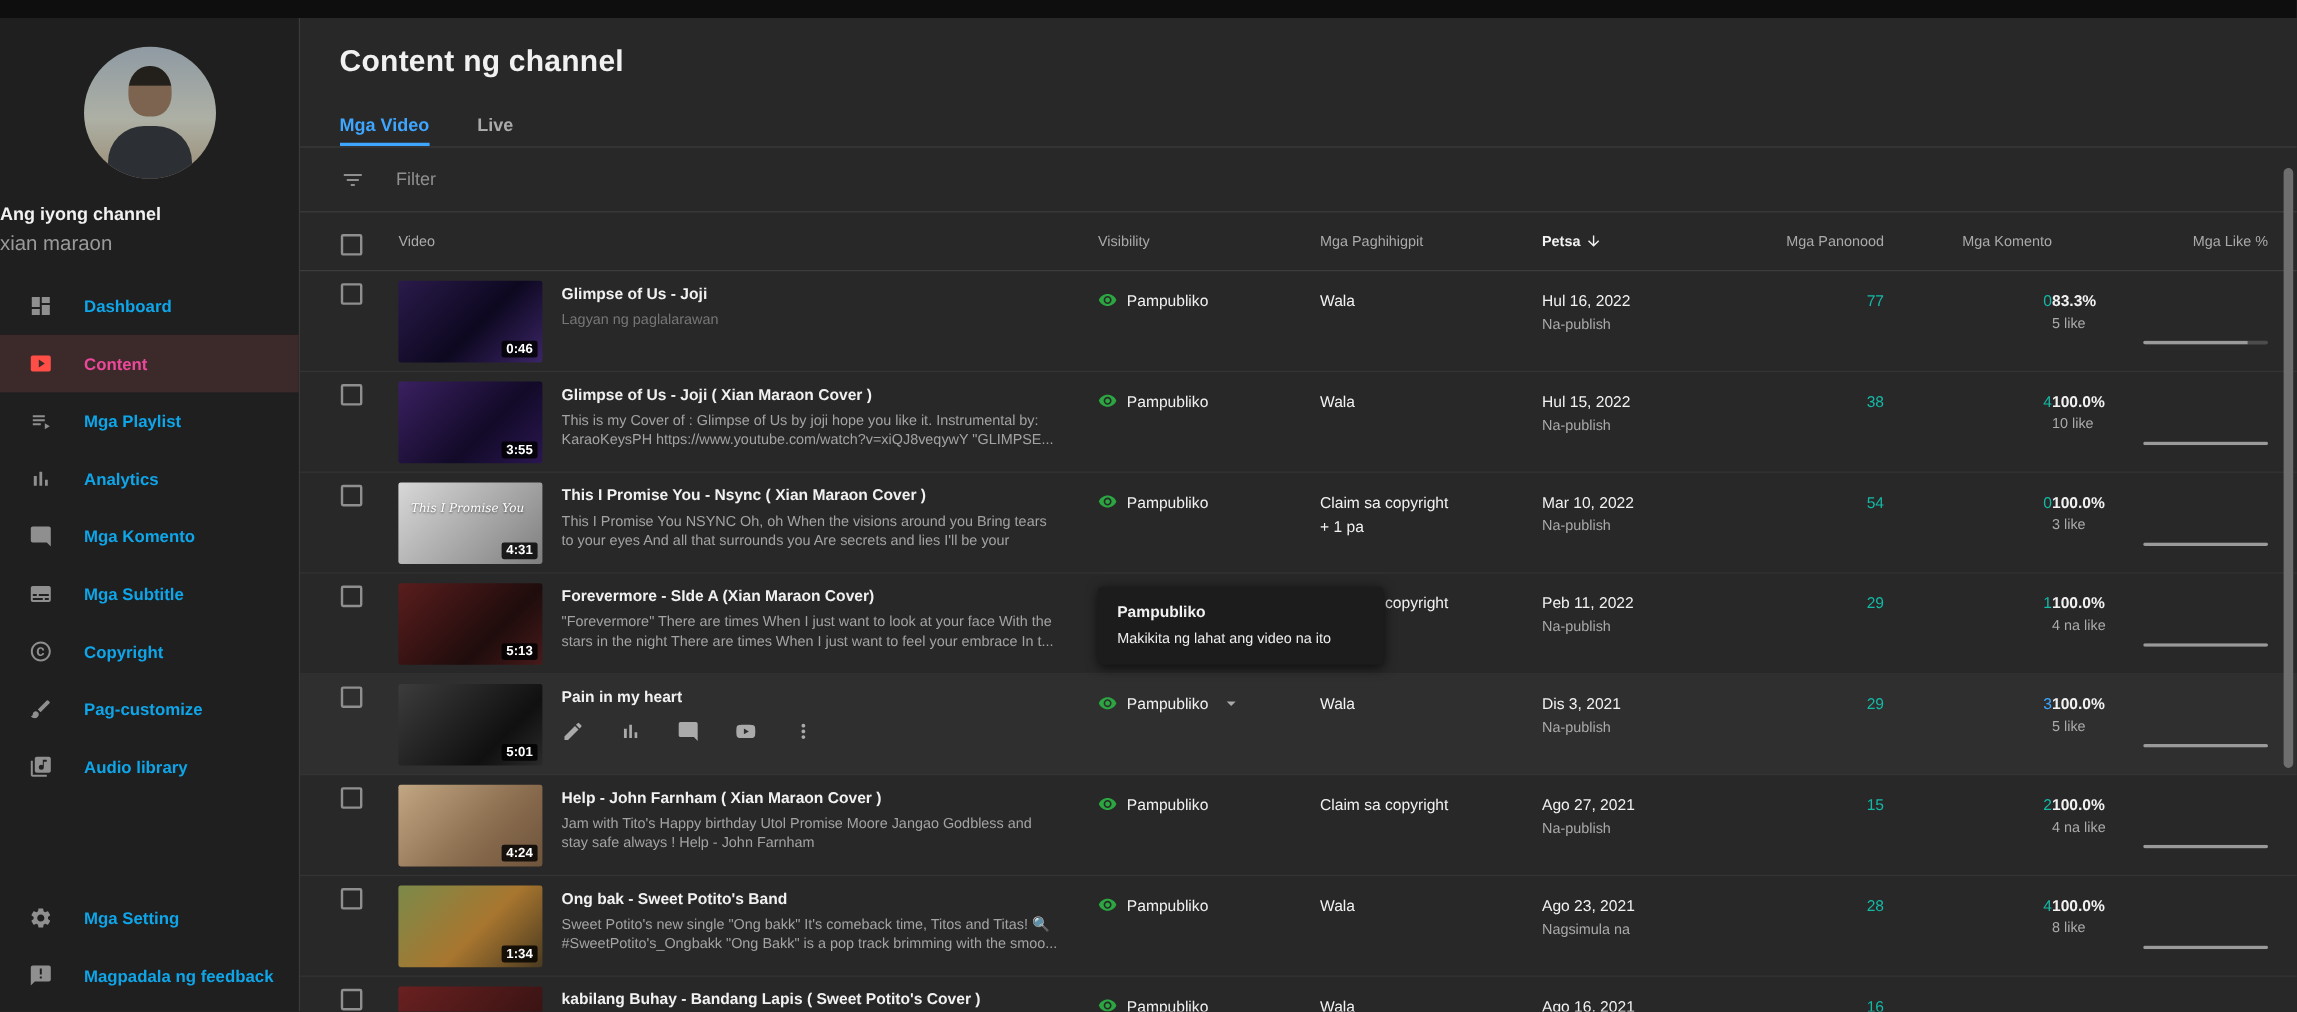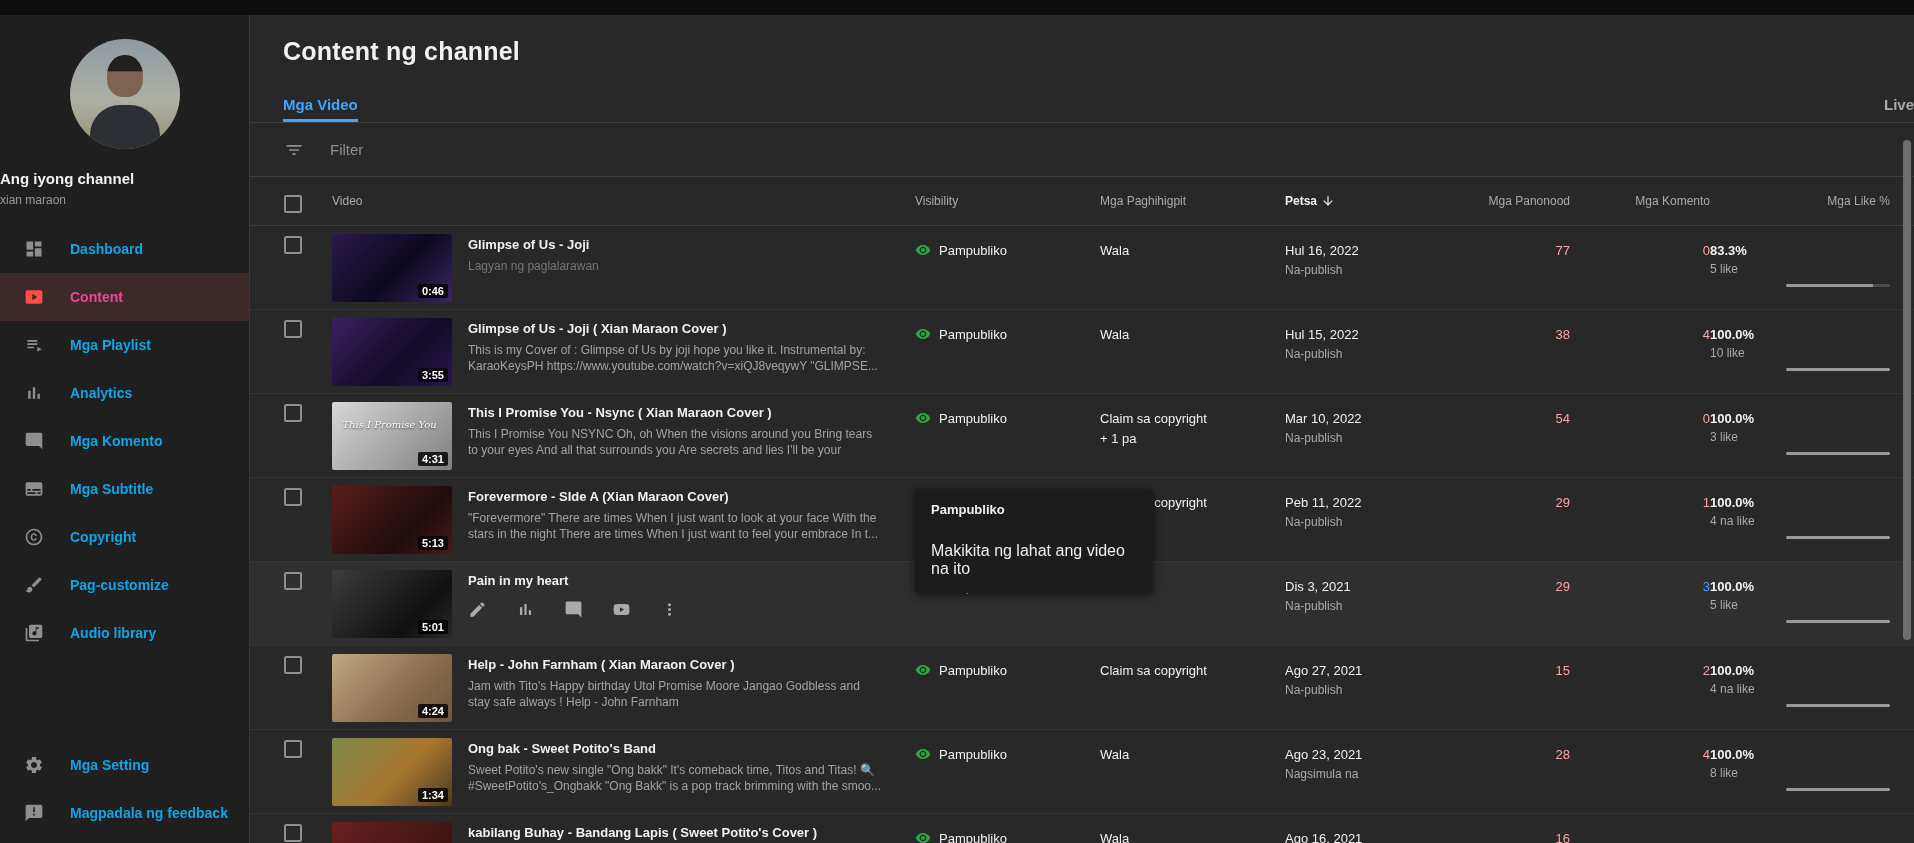--- a/index.html
+++ b/index.html
@@ -13,34 +13,34 @@
   
   .sidebar { width:250px; height:843px; background:#1f1f1f; border-right:1px solid #3a3a3a; position:relative; flex:none; }
   .profile { text-align:left; padding-top:39px; }
   .avatar { width:110px; height:110px; border-radius:50%; margin:0 auto; position:relative; overflow:hidden; cursor:pointer;
             background:linear-gradient(180deg,#8f9aa3 0%,#adb0a4 55%,#9a8c74 100%); }
   .avatar::before { content:""; position:absolute; top:16px; left:50%; transform:translateX(-50%); width:36px; height:42px;
             border-radius:48% 48% 42% 42%; background:linear-gradient(#23201b 0 38%, #7d6450 40%); }
   .avatar::after { content:""; position:absolute; bottom:-4px; left:50%; transform:translateX(-50%); width:70px; height:48px;
             border-radius:30px 30px 0 0; background:#2c3034; }
   .ch-name { margin-top:21px; font-size:15px; font-weight:bold; color:#f1f1f1; }
-  .ch-handle { margin-top:6px; font-size:12px; color:#9a9a9a; }
+  .ch-handle { margin-top:6px; font-size:17px; color:#9a9a9a; }
   .nav { margin-top:18px; }
   .nav-item { height:48px; display:flex; align-items:center; padding-left:24px; gap:26px; cursor:pointer;
               font-size:14px; font-weight:bold; color:#0ea5e9; }
   .nav-item svg { width:20px; height:20px; fill:#8f8f8f; flex:none; }
   .nav-item.active { background:#3c2a2a; color:#ec4899; }
   .nav-item.active svg { fill:#ff4e45; }
   .sidebar-footer { position:absolute; bottom:6px; left:0; right:0; }
 
   
   .main { flex:1; min-width:0; position:relative; }
   h1 { padding:37px 0 0 33px; font-size:25px; font-weight:bold; letter-spacing:.2px; }
 
-  .tabs { display:flex; gap:40px; padding-left:33px; margin-top:20px; border-bottom:1px solid #3d3d3d;justify-content:space-between; }
+  .tabs { display:flex; gap:40px; padding-left:33px; margin-top:20px; border-bottom:1px solid #3d3d3d; }
   .tab { height:36px; display:flex; align-items:center; font-size:15px; font-weight:bold; color:#aaa; cursor:pointer; }
   .tab.active { color:#3ea6ff; box-shadow:inset 0 -3px 0 #3ea6ff; }
 
   .filter-row { height:54px; display:flex; align-items:center; gap:26px; padding-left:34px; border-bottom:1px solid #3d3d3d; }
   .filter-row svg { width:20px; height:20px; fill:#8f8f8f; }
   .filter-row input { background:transparent; border:none; outline:none; color:#f97316; font-size:15px; width:500px; font-family:inherit; }
   .filter-row input::placeholder { color:#8f8f8f; }
 
   
   .grid { display:grid; grid-template-columns:48px minmax(0,1fr) 185px 185px 165px 120px 140px 180px; padding:0 24px 0 34px; }
@@ -85,35 +85,35 @@
   .cell-vis .eye svg { width:16px; height:16px; fill:#2ba640; }
   .caret svg { width:18px; height:18px; fill:#aaa; margin:-2px 0 0 2px; cursor:pointer; }
 
   .cell-restrict { padding-top:17px; font-size:13px; color:#f1f1f1; line-height:16px; }
   .cell-restrict div + div { margin-top:4px; }
 
   .cell-date { padding-top:17px; }
   .d1 { font-size:13px; color:#f1f1f1; }
   .d2 { font-size:12px; color:#aaa; margin-top:5px; }
 
-  .cell-num { text-align:right; font-size:13px; color:#fca5a5; padding-top:17px; }
+  .cell-num { text-align:right; font-size:13px; color:#14b8a6; padding-top:17px; }
   .cell-num.link-blue { color:#3ea6ff; cursor:pointer; }
 
   .cell-likes { text-align:left; padding-top:17px; }
   .pct { font-size:13px; font-weight:bold; color:#f1f1f1; }
   .lcount { font-size:12px; color:#aaa; margin-top:4px; }
   .lbar { margin-top:8px; margin-left:auto; width:104px; height:3px; background:#4c4c4c; border-radius:2px; overflow:hidden; }
   .lbar.off { visibility:hidden; }
   .lfill { height:100%; width:0; background:#9a9a9a; }
 
   
   .tooltip { position:absolute; left:915px; top:489px; width:238px; z-index:50; background:#1c1c1c; border-radius:4px;
              padding:13px 16px 15px; box-shadow:0 2px 10px rgba(0,0,0,.65); }
   .tt-title { font-size:13px; font-weight:bold; color:#f1f1f1; }
-  .tt-body { margin-top:25px; font-size:16px; color:#eee; }
+  .tt-body { margin-top:8px; font-size:12px; color:#eee; }
 
   .scrollbar { position:absolute; top:140px; right:3px; width:8px; height:500px; background:#6e6e6e; border-radius:4px; z-index:45; cursor:grab; }
 </style>
 </head>
 <body>
 
 <div class="topbar"></div>
 
 <div class="app">
 

